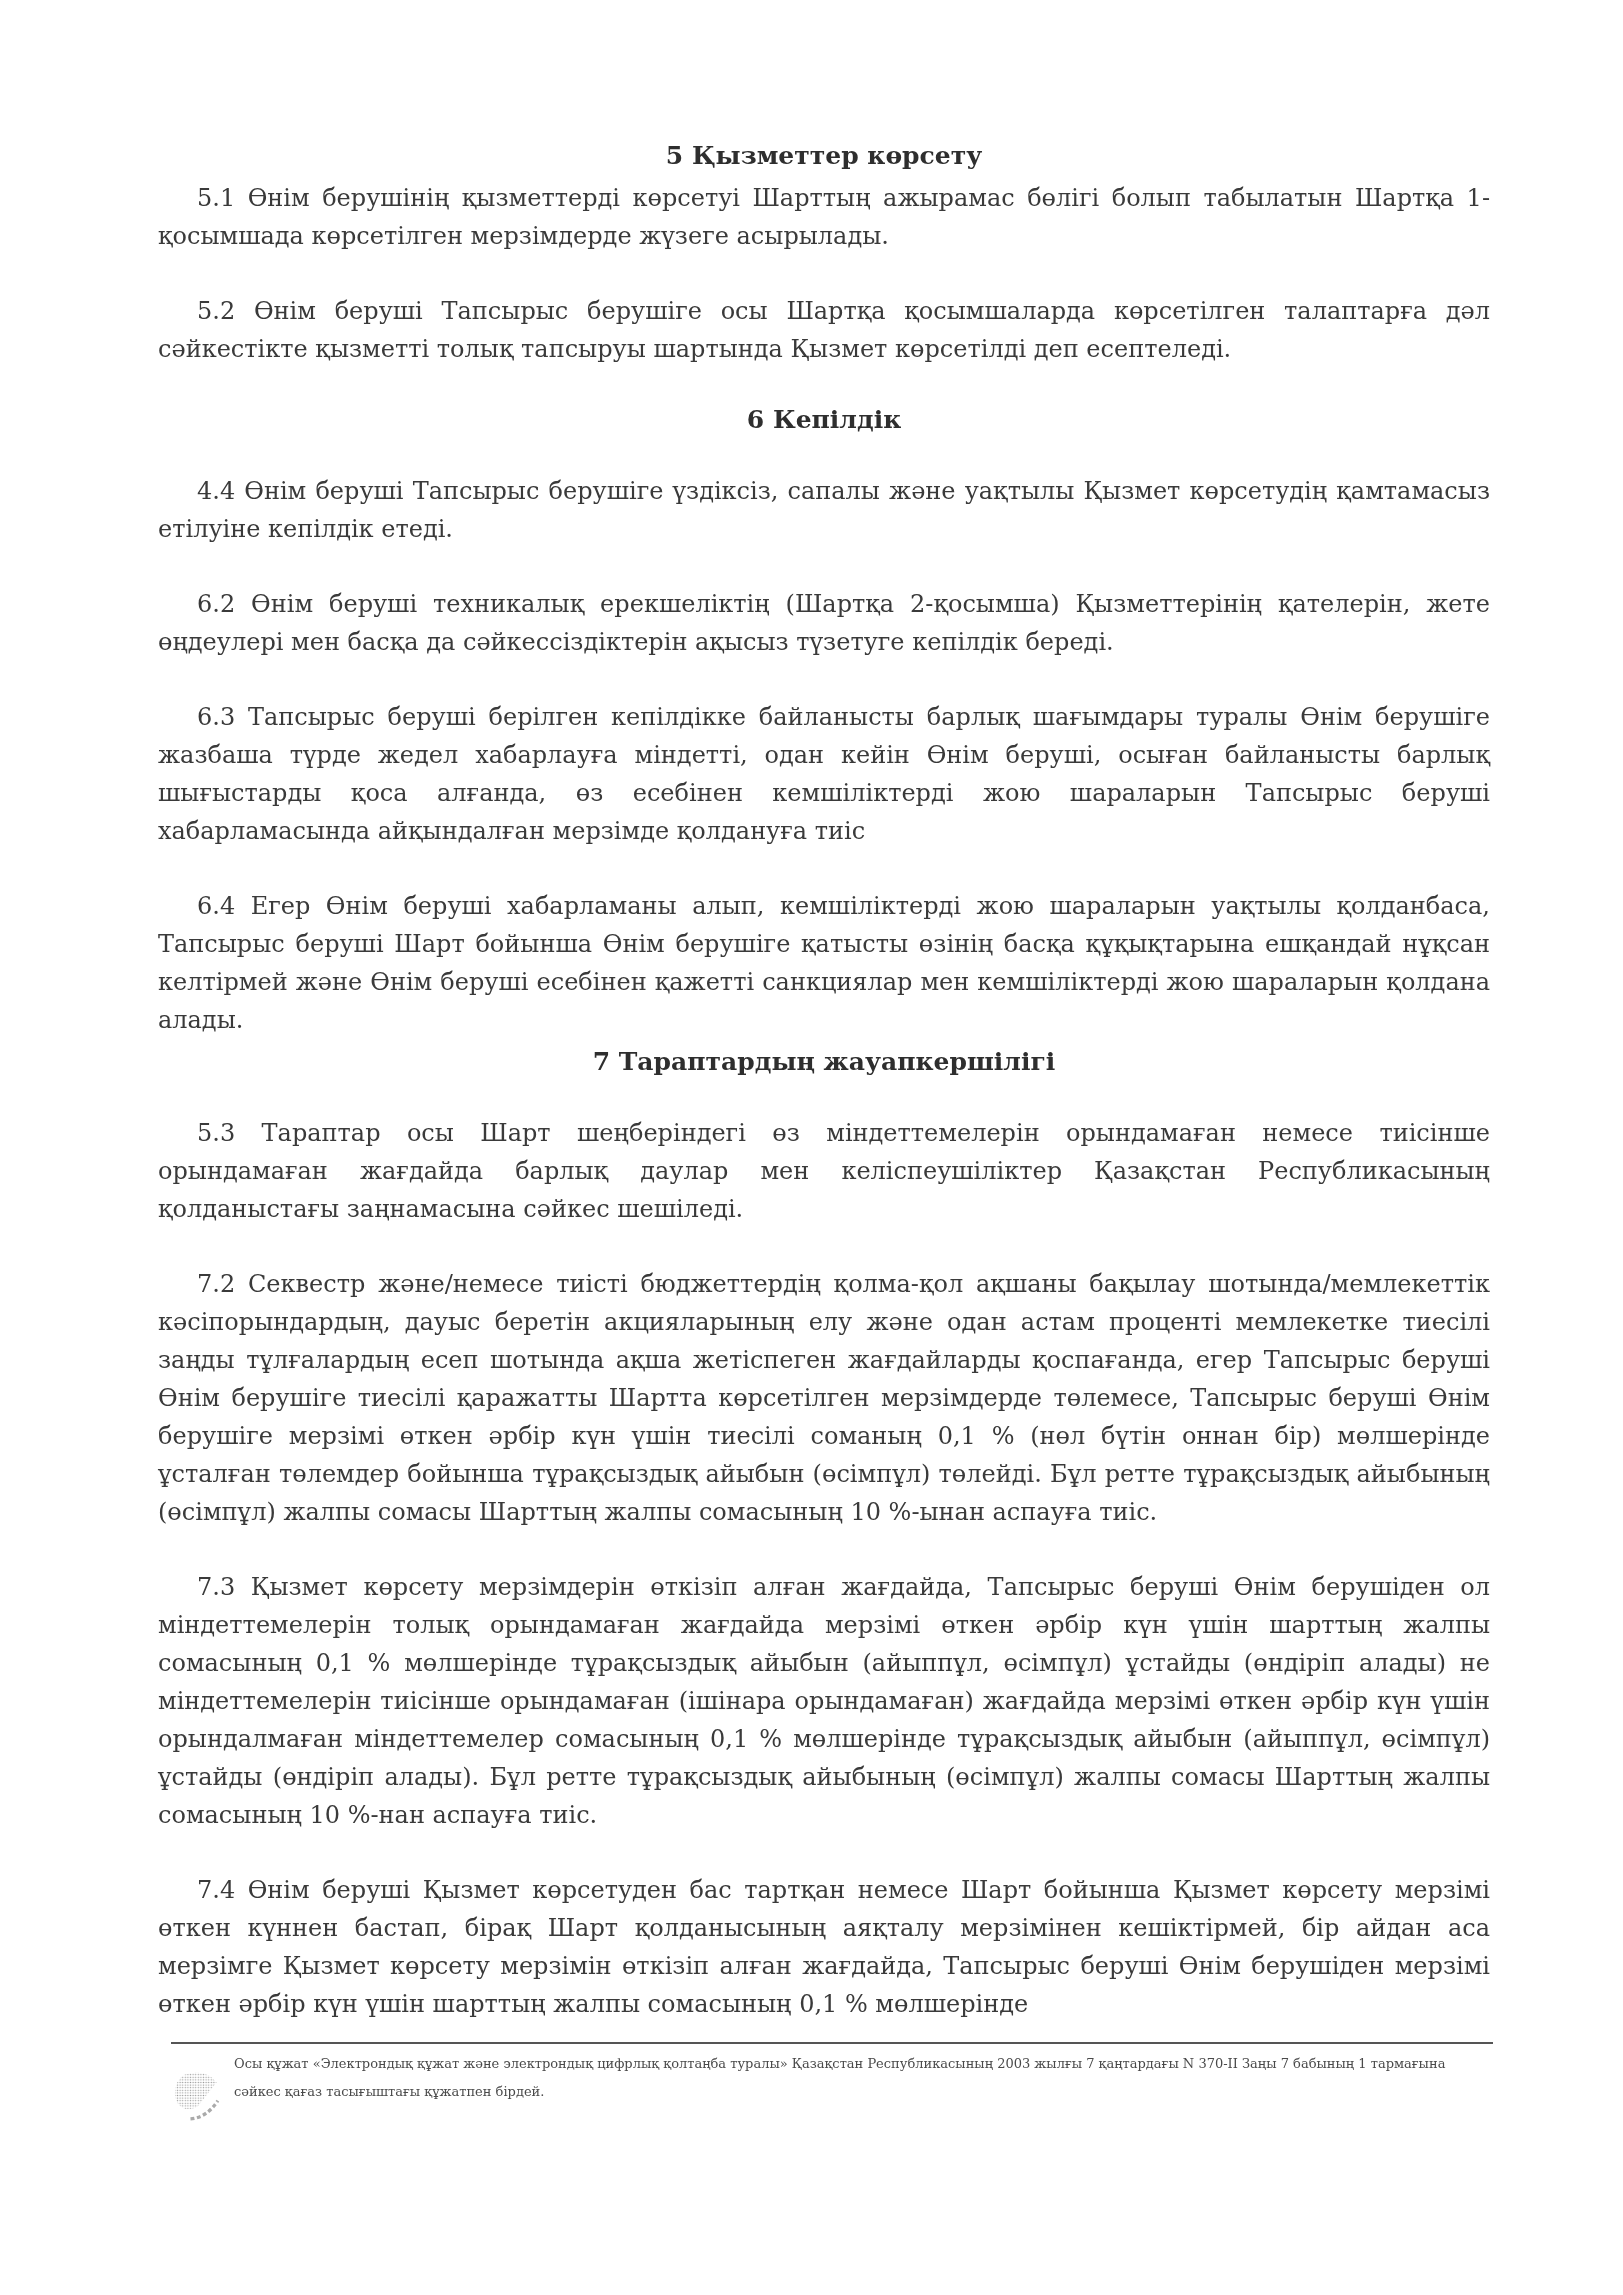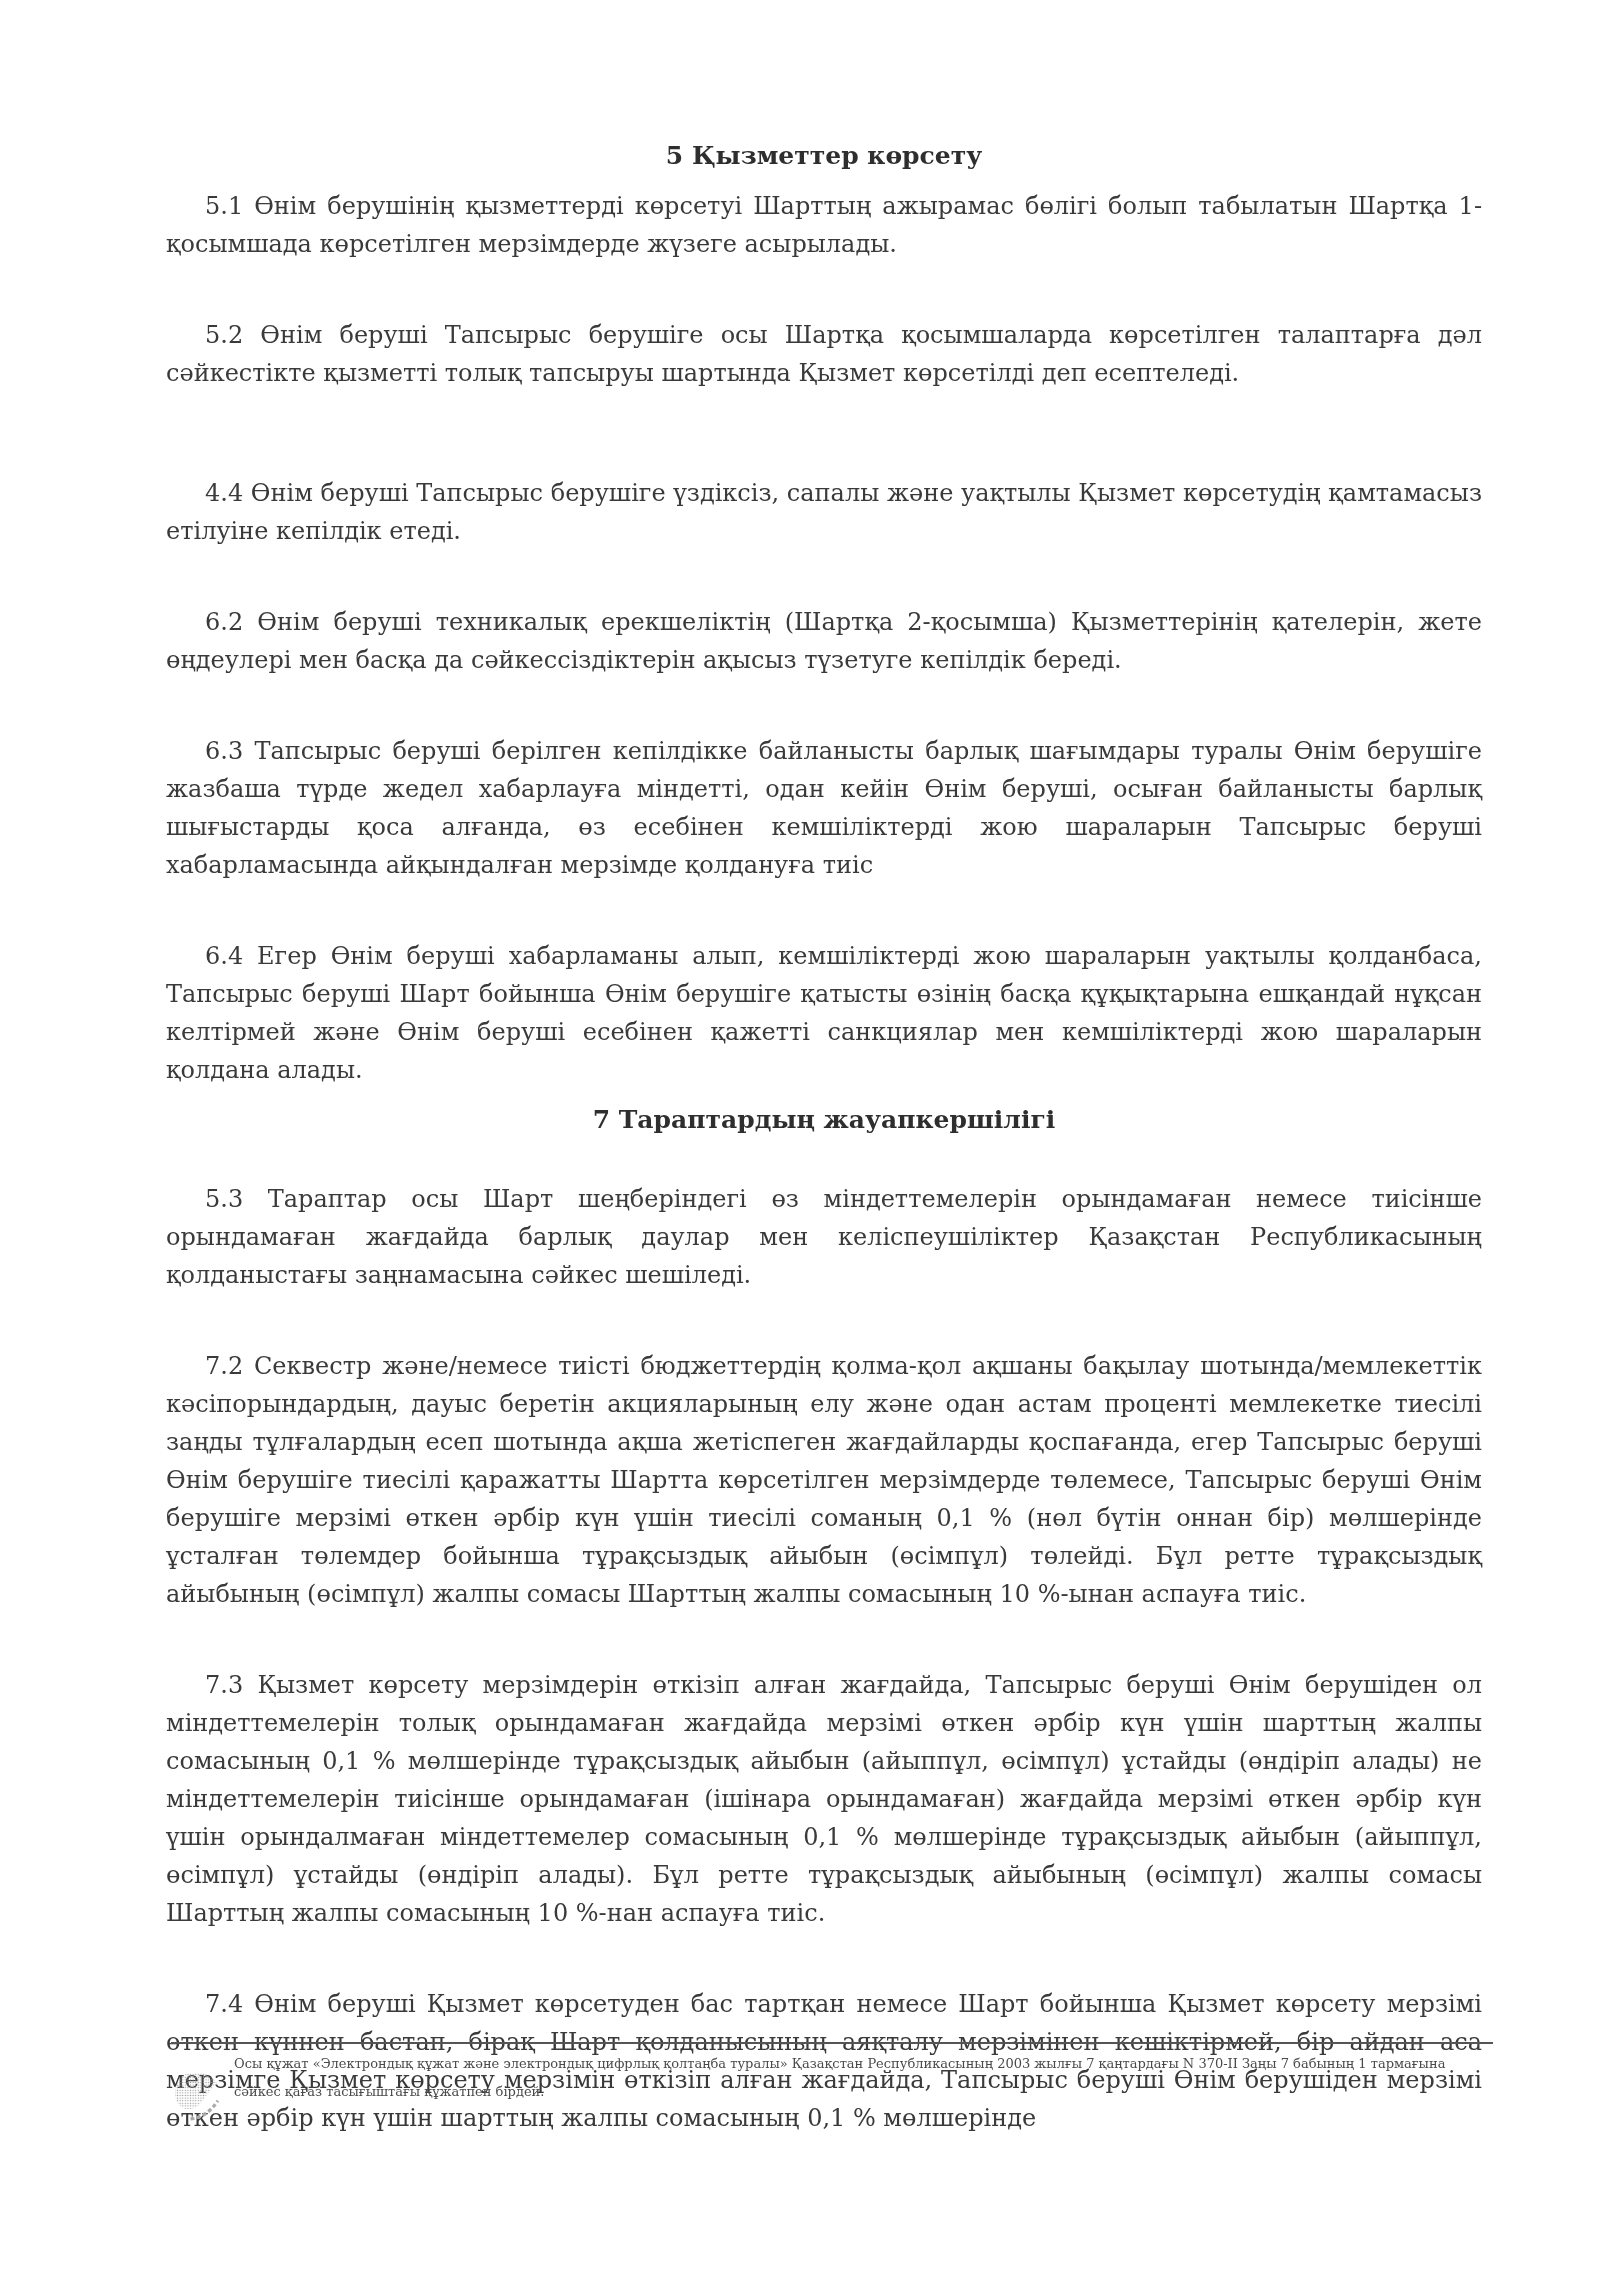--- a/index.html
+++ b/index.html
@@ -7,21 +7,21 @@
   .page {
     position: absolute; left: 154px; top: 137px; width: 1340px;
     font-family: "DejaVu Serif", "Liberation Serif", serif;
     color: #3a3a3a; font-size: 24px; line-height: 38px;
   }
   .heading {
     text-align: center; font-weight: bold; color: #2e2e2e;
     font-size: 25px; margin: 0;
   }
   .para {
-    text-align: justify; text-indent: 39px; margin: 12px;
+    text-align: justify; text-indent: 39px; margin: 4px;
   }
   .h5 { }
   .gap { height: 29px; }
   .footer {
     position: absolute; left: 171px; top: 2042px; width: 1335px;
     font-family: "DejaVu Serif", "Liberation Serif", serif;
     color: #4a4a4a;
   }
   .footer-rule {
     position: absolute; left: 0; top: 0; width: 1322px; height: 2px; background: #555;
@@ -37,20 +37,21 @@
 </head>
 <body>
 
 <div class="page">
   <h2 class="heading h5">5 Қызметтер көрсету</h2>
   <p class="para">5.1 Өнім берушінің қызметтерді көрсетуі Шарттың ажырамас бөлігі болып табылатын Шартқа 1-қосымшада көрсетілген мерзімдерде жүзеге асырылады.</p>
   <div class="gap"></div>
   <p class="para">5.2 Өнім беруші Тапсырыс берушіге осы Шартқа қосымшаларда көрсетілген талаптарға дәл сәйкестікте қызметті толық тапсыруы шартында Қызмет көрсетілді деп есептеледі.</p>
   <div class="gap"></div>
 
+  <h2 class="heading">6 Кепілдік</h2>
   <div class="gap"></div>
   <p class="para">4.4 Өнім беруші Тапсырыс берушіге үздіксіз, сапалы және уақтылы Қызмет көрсетудің қамтамасыз етілуіне кепілдік етеді.</p>
   <div class="gap"></div>
   <p class="para">6.2 Өнім беруші техникалық ерекшеліктің (Шартқа 2-қосымша) Қызметтерінің қателерін, жете өңдеулері мен басқа да сәйкессіздіктерін ақысыз түзетуге кепілдік береді.</p>
   <div class="gap"></div>
   <p class="para">6.3 Тапсырыс беруші берілген кепілдікке байланысты барлық шағымдары туралы Өнім берушіге жазбаша түрде жедел хабарлауға міндетті, одан кейін Өнім беруші, осыған байланысты барлық шығыстарды қоса алғанда, өз есебінен кемшіліктерді жою шараларын Тапсырыс беруші хабарламасында айқындалған мерзімде қолдануға тиіс</p>
   <div class="gap"></div>
   <p class="para">6.4 Егер Өнім беруші хабарламаны алып, кемшіліктерді жою шараларын уақтылы қолданбаса, Тапсырыс беруші Шарт бойынша Өнім берушіге қатысты өзінің басқа құқықтарына ешқандай нұқсан келтірмей және Өнім беруші есебінен қажетті санкциялар мен кемшіліктерді жою шараларын қолдана алады.</p>
 
   <h2 class="heading">7 Тараптардың жауапкершілігі</h2>

